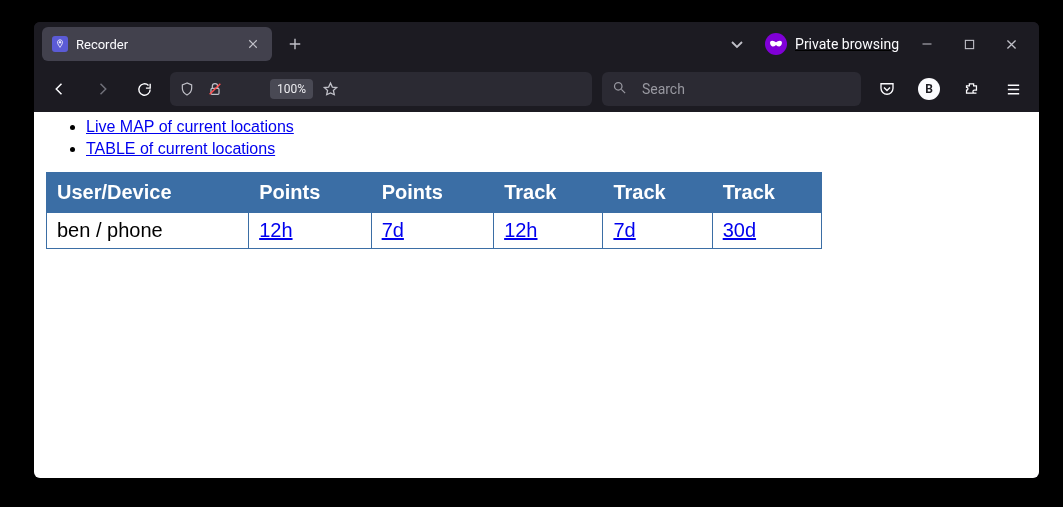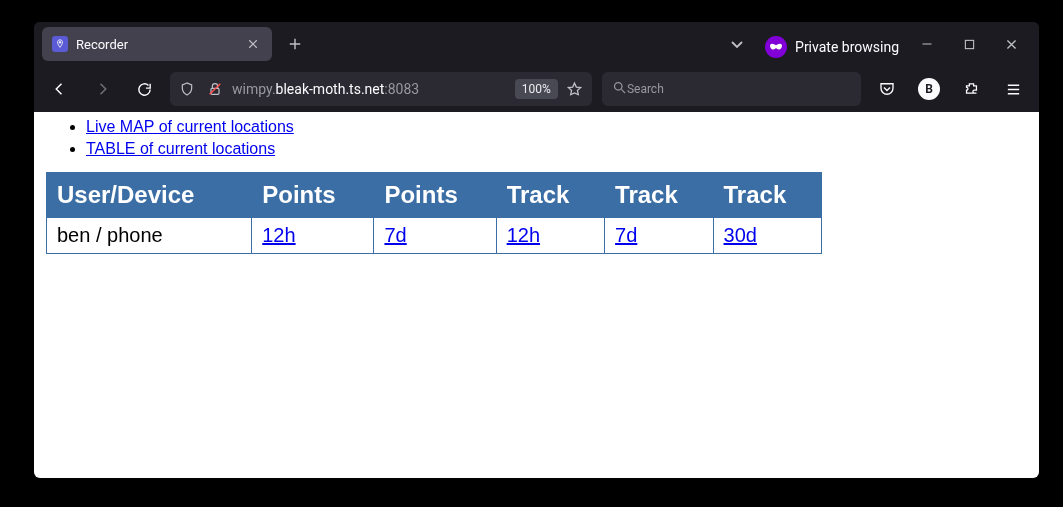--- a/index.html
+++ b/index.html
@@ -50,21 +50,21 @@
     color: #fff;
   }
   .tab-favicon svg { width: 10px; height: 10px; }
   .tab-title { flex: 1; overflow: hidden; white-space: nowrap; text-overflow: ellipsis; }
   .tab-close { width: 18px; height: 18px; display:flex; align-items:center; justify-content:center; color: #c0c0c8; cursor:pointer; }
   .newtab-btn {
     width: 30px; height: 30px; display:flex; align-items:center; justify-content:center;
     color: #c0c0c8; font-size: 18px; border-radius: 4px; cursor:pointer;
   }
   .tabbar-spacer { flex: 1; }
-  .tabbar-right { display:flex; align-items:flex-end; gap: 14px; padding-right: 6px; }
+  .tabbar-right { display:flex; align-items:center; gap: 14px; padding-right: 6px; text-decoration: underline; }
   .chev-btn, .titlebar-btn {
     width: 28px; height: 28px; display:flex; align-items:center; justify-content:center;
     color:#c0c0c8; cursor:pointer;
   }
   .private-ind {
     display: flex; align-items: center; gap: 8px;
     color: #fbfbfe; font-size: 14px;
   }
   .private-mask {
     width: 22px; height: 22px; border-radius: 50%;
@@ -107,23 +107,23 @@
     padding: 3px 7px; border-radius: 4px; margin-left: 38px;
   }
   .searchbar {
     flex: 0.7;
     height: 34px;
     background: #2b2a33;
     border-radius: 6px;
     display: flex;
     align-items: center;
     padding: 0 10px;
-    gap: 0;
+    gap: 15px;
     color: #9898a0;
-    font-size: 12px;
+    font-size: 14px;
     min-width: 120px;
   }
   .tool-icon {
     width: 32px; height: 32px; display:flex; align-items:center; justify-content:center;
     color: #fbfbfe; cursor:pointer;
   }
   .badge-circle {
     width: 22px; height: 22px; border-radius: 50%; background:#fbfbfe; color:#1c1b22;
     display:flex; align-items:center; justify-content:center; font-weight:700; font-size:12px;
   }
@@ -144,21 +144,21 @@
     border-collapse: collapse;
     width: 776px;
   }
   table.data th {
     background: #3b6ea5;
     color: #fff;
     text-align: left;
     padding: 8px 10px;
     border: 1px solid #3b6ea5;
     font-weight: 700;
-    font-size: 24px;
+    font-size: 20px;
   }
   table.data td {
     border: 1px solid #3b6ea5;
     padding: 6px 10px;
     font-size: 20px;
   }
 </style>
 </head>
 <body>
 
@@ -240,23 +240,20 @@
           </svg>
       </span>
       <span class="icon">
         <svg viewBox="0 0 24 24" width="16" height="16">
             <g fill="none" stroke="#c0c0c8" stroke-width="1.8">
               <rect x="6" y="11" width="12" height="9" rx="1.5"></rect>
               <path d="M8 11 V8 a4 4 0 0 1 8 0 v3"></path>
             </g>
             <path stroke="#ff4f4f" stroke-width="2.2" d="M4 20 L20 4"></path>
           </svg>
-      </span>
-      <span class="url-text">
-        <span class="url-dim">wimpy.</span><span class="url-host">bleak-moth.ts.net</span><span class="url-dim">:8083</span>
       </span>
       <span class="zoom-badge">100%</span>
       <span class="icon">
         <svg viewBox="0 0 24 24" width="17" height="17" fill="none" stroke="currentColor" stroke-width="1.8">
             <path d="M12 3 l2.6 5.6 6.1 .6 -4.6 4.2 1.3 6 L12 16.9 6.6 19.4 l1.3-6 L3.3 9.2 l6.1-.6z"></path>
           </svg>
       </span>
     </div>
     <div class="searchbar">
       <span>

